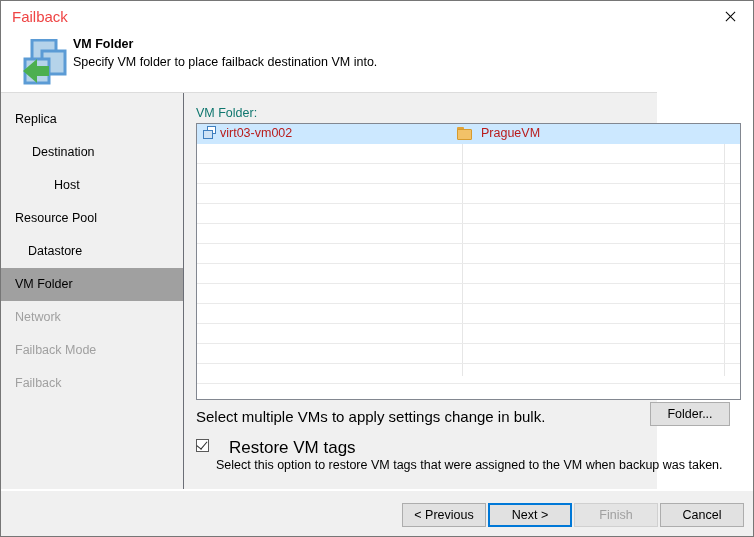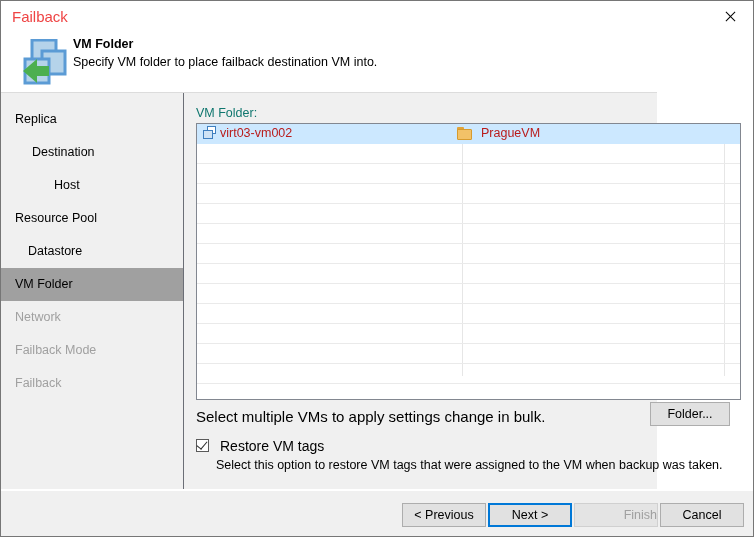--- a/index.html
+++ b/index.html
@@ -314,23 +314,23 @@
   #restore-checkbox .tick {
     position: absolute;
     left: 2px; top: -1px;
     width: 5px; height: 9px;
     border: solid #2b2b2b;
     border-width: 0 1.6px 1.6px 0;
     transform: rotate(40deg);
   }
   #checkbox-label {
     position: absolute;
-    left: 24px;
-    top: 0;
-    font-size: 14px;
+    left: 33px;
+    top: 0;
+    font-size: 17px;
     color: #000;
     white-space: nowrap;
     cursor: default;
   }
   #checkbox-desc {
     position: absolute;
     left: 32px;
     top: 365px;
     font-size: 12.5px;
     color: #000;
@@ -356,21 +356,21 @@
     border: 1px solid #adadad;
     box-sizing: border-box;
     font-family: "Liberation Sans", sans-serif;
     font-size: 12.5px;
     color: #000;
     cursor: default;
     padding: 0;
   }
   #btn-previous { left: 401px;  width: 84px; }
   #btn-next     { left: 487px;  width: 84px; border: 2px solid #0078d7; background: #e1e1e1; }
-  #btn-finish   { left: 573px;  width: 84px; color: #a0a0a0; background: #e4e4e4; border-color: #d0d0d0; text-align: right; }
+  #btn-finish   { left: 573px;  width: 84px; color: #a0a0a0; background: #e4e4e4; border-color: #d0d0d0; }
   #btn-cancel   { left: 659px;  width: 84px; }
 </style>
 </head>
 <body>
 
 <div id="window">
 
   <div id="titlebar">
     <div id="title-text">Failback</div>
     <div id="close-button">

